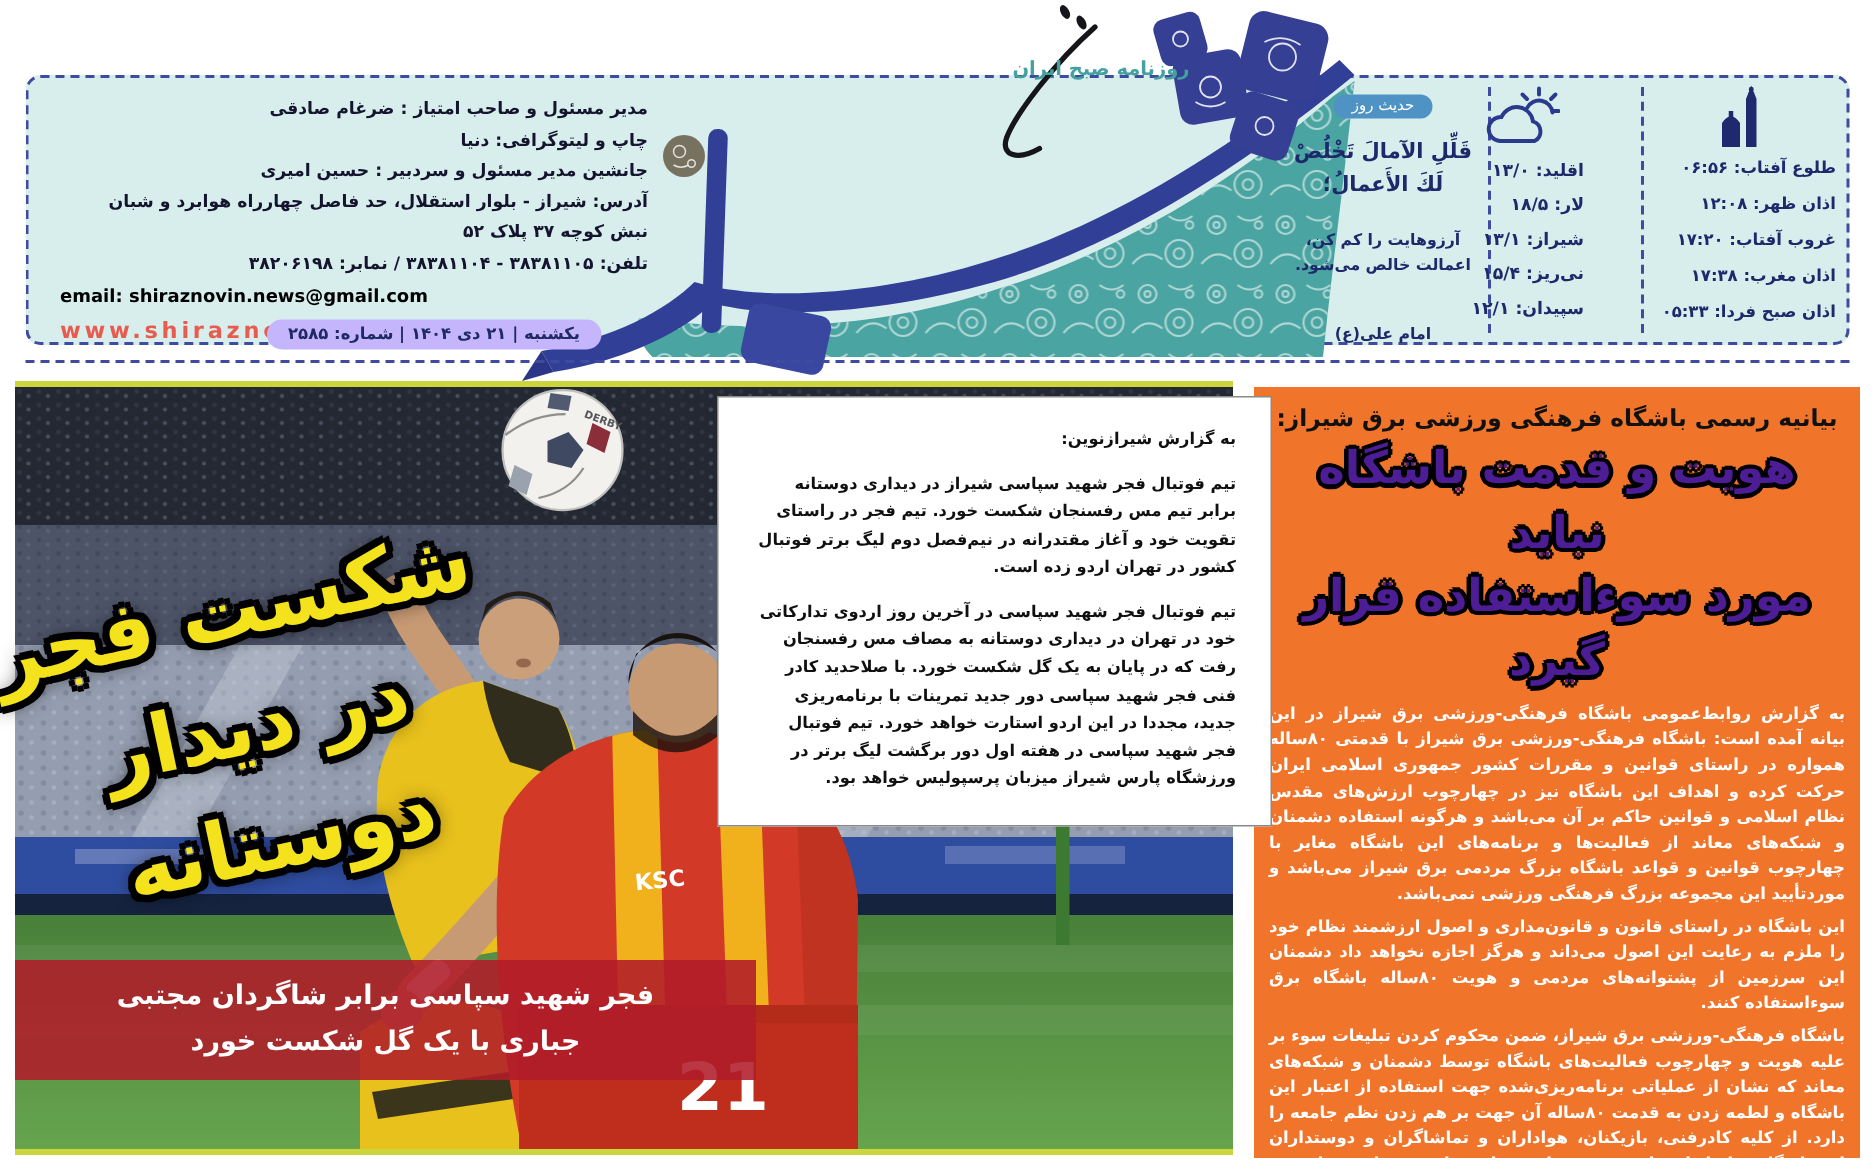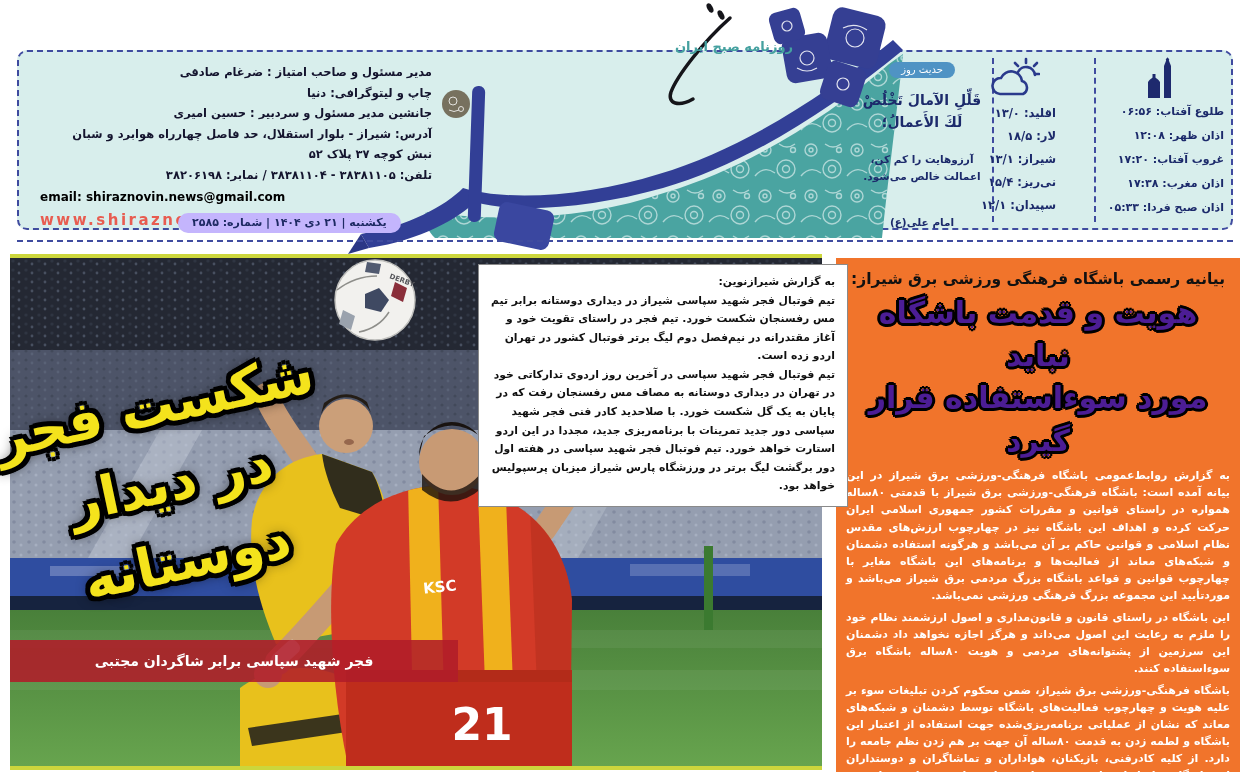--- a/index.html
+++ b/index.html
@@ -47,28 +47,28 @@
   .hadith .arabic{font-size:14px;font-weight:bold;margin-top:12px;line-height:1.55;}
   .hadith .trans{font-size:10.5px;font-weight:bold;margin-top:18px;line-height:1.6;}
   .hadith .attr{font-size:10.5px;font-weight:bold;margin-top:31px;}
 
   
   .photo{position:absolute;left:10px;top:254px;width:812px;height:508px;
          border-top:4px solid #ccd63c;border-bottom:4px solid #ccd63c;background:#39404f;}
   .artbox{position:absolute;left:478px;top:264px;width:344px;background:#fff;
           border:1px solid #8a8a8a;padding:8px 12px 10px;direction:rtl;text-align:right;
           color:#101010;font-size:10.8px;font-weight:bold;line-height:1.72;z-index:4;}
-  .artbox p{margin:0;}
+  .artbox p{margin:11px;}
   .bigyellow{position:absolute;left:2px;top:366px;width:338px;transform:rotate(-12deg);
              transform-origin:50% 50%;text-align:center;color:#f4e31c;font-size:54px;
              font-weight:bold;line-height:1.45;z-index:3;direction:rtl;
              text-shadow:-4px -4px 0 #000,4px -4px 0 #000,-4px 4px 0 #000,4px 4px 0 #000,
                          0 -5px 0 #000,0 5px 0 #000,-5px 0 0 #000,5px 0 0 #000,0 0 14px rgba(0,0,0,.9);}
-  .caption{position:absolute;left:10px;top:640px;width:448px;box-sizing:border-box;
-           background:rgba(177,29,41,.88);color:#fff;font-size:14px;font-weight:bold;
+  .caption{position:absolute;left:10px;top:640px;width:494px;box-sizing:border-box;
+           background:rgba(177,29,41,.88);color:#fff;font-size:18px;font-weight:bold;
            line-height:1.72;text-align:center;direction:rtl;padding:9px 12px;z-index:4;}
 
   
   .statement{position:absolute;left:836px;top:258px;width:404px;height:514px;background:#f1742b;
              box-sizing:border-box;padding:6px 10px 0;direction:rtl;overflow:hidden;z-index:2;}
   .statement .kicker{color:#111;font-size:15.5px;font-weight:bold;text-align:center;
                      margin:6px 0 4px;}
   .statement .headline{color:#4c1d95;font-size:30px;font-weight:bold;text-align:center;
                        line-height:1.42;
                        text-shadow:-2px -2px 0 #000,2px -2px 0 #000,-2px 2px 0 #000,2px 2px 0 #000,
@@ -291,20 +291,21 @@
   </div>
 
   <div class="bigyellow">
     <div>شکست فجر</div>
     <div>در دیدار</div>
     <div>دوستانه</div>
   </div>
 
   <div class="caption">
     <div>فجر شهید سپاسی برابر شاگردان مجتبی</div>
+    <div>جباری با یک گل شکست خورد</div>
   </div>
 
   <div class="statement">
     <div class="kicker">بیانیه رسمی باشگاه فرهنگی ورزشی برق شیراز:</div>
     <div class="headline">
       <div>هویت و قدمت باشگاه نباید</div>
       <div>مورد سوءاستفاده قرار گیرد</div>
     </div>
     <div class="body">
       <p>به گزارش روابط‌عمومی باشگاه فرهنگی-ورزشی برق شیراز در این بیانه آمده است: باشگاه فرهنگی-ورزشی برق شیراز با قدمتی ۸۰ساله همواره در راستای قوانین و مقررات کشور جمهوری اسلامی ایران حرکت کرده و اهداف این باشگاه نیز در چهارچوب ارزش‌های مقدس نظام اسلامی و قوانین حاکم بر آن می‌باشد و هرگونه استفاده دشمنان و شبکه‌های معاند از فعالیت‌ها و برنامه‌های این باشگاه مغایر با چهارچوب قوانین و قواعد باشگاه بزرگ مردمی برق شیراز می‌باشد و موردتأیید این مجموعه بزرگ فرهنگی ورزشی نمی‌باشد.</p>

